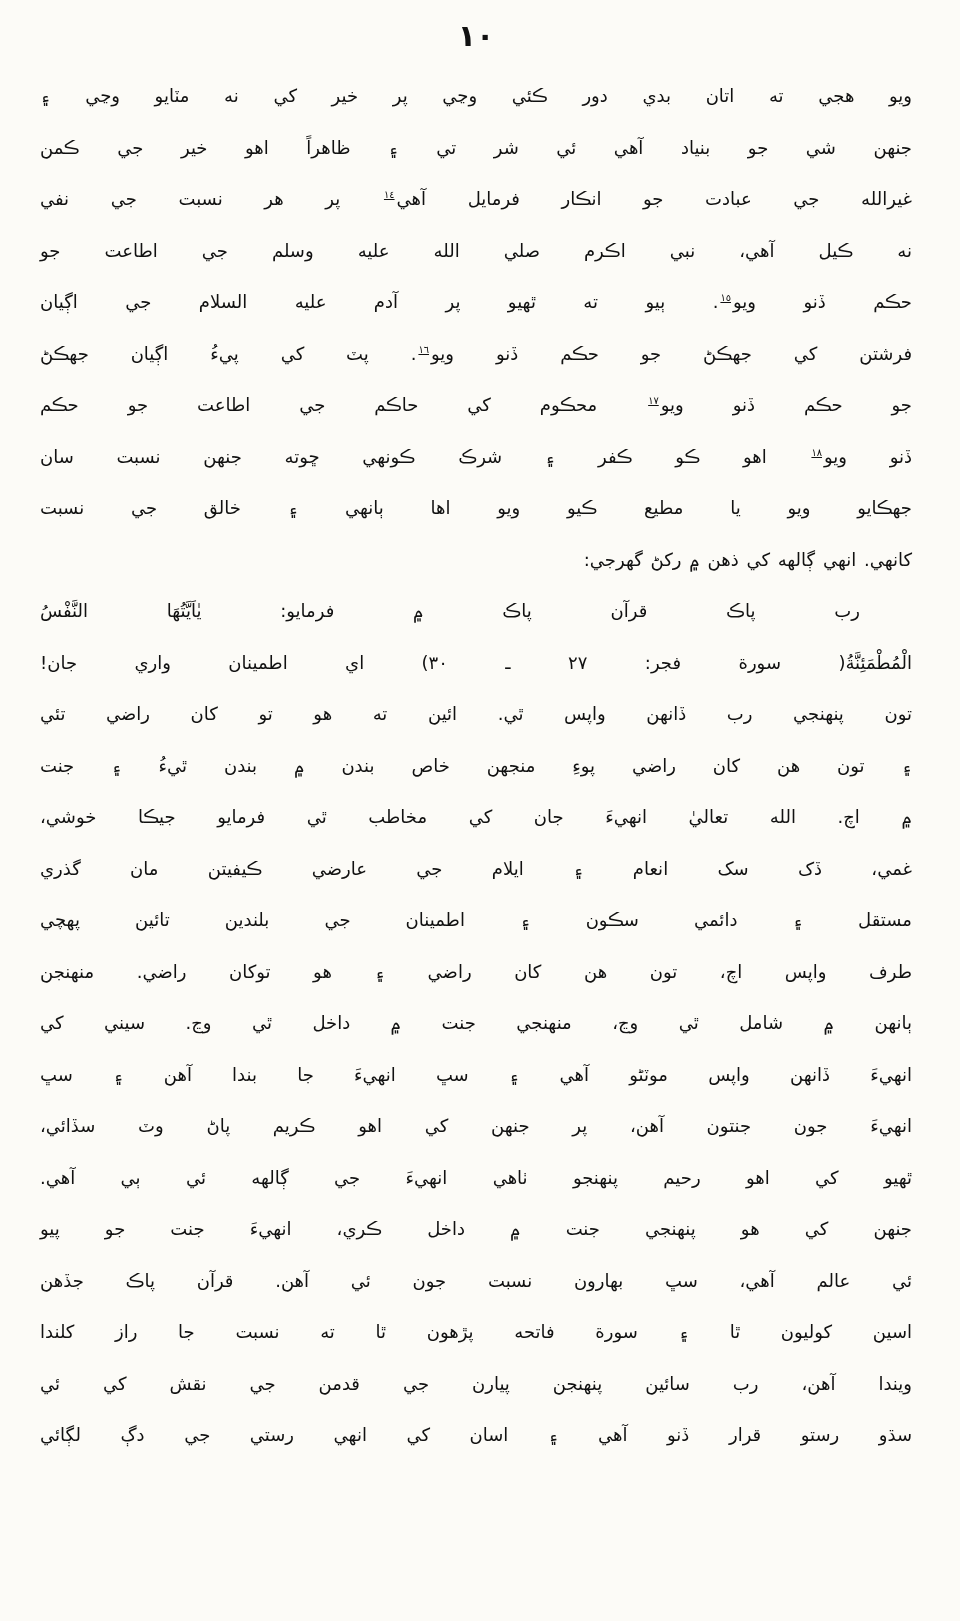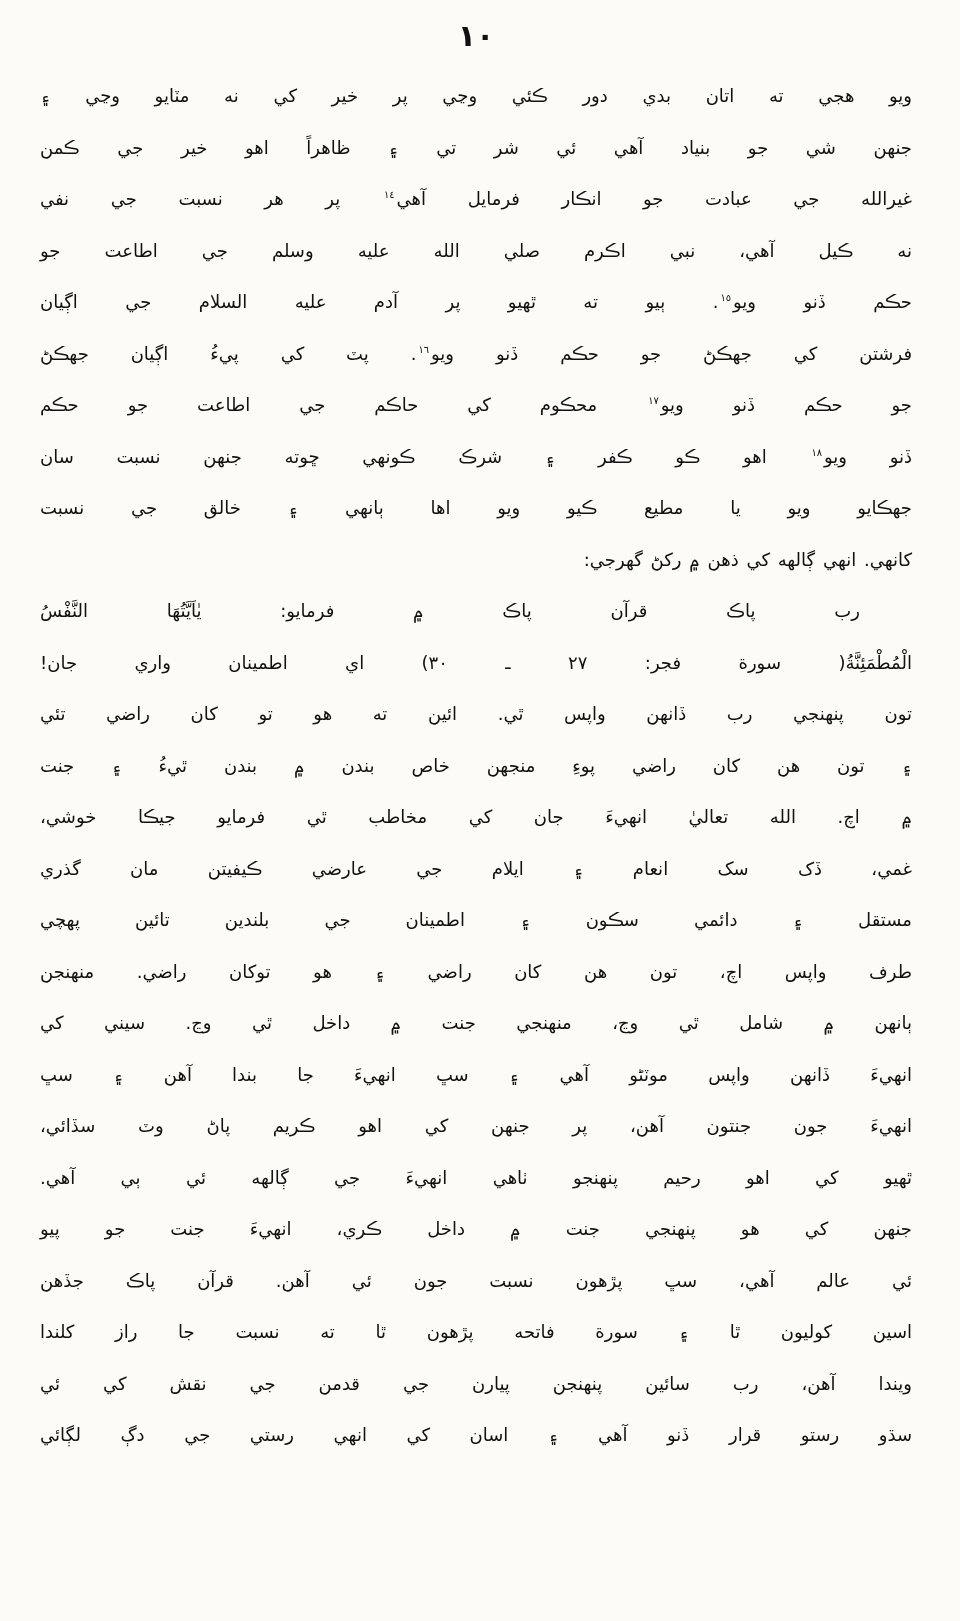--- a/index.html
+++ b/index.html
@@ -41,20 +41,21 @@
   }
   .line.no-justify {
     text-align-last: right;
   }
   .line.indent {
     padding-right: 52px;
   }
   .line sup {
     font-size: 0.55em;
     line-height: 0;
+    text-decoration: underline;
     vertical-align: super;
     padding: 0 2px;
   }
 </style>
 </head>
 <body>
 
 <div class="page">
   <div class="page-number">١٠</div>
   <div class="text-block" id="lines">
@@ -74,18 +75,18 @@
       <div class="line">۽ تون هن کان راضي پوءِ منجهن خاص بندن ۾ بندن ٿيءُ ۽ جنت</div>
       <div class="line">۾ اچ. الله تعاليٰ انهيءَ جان کي مخاطب ٿي فرمايو جيڪا خوشي،</div>
       <div class="line">غمي، ڏک سک انعام ۽ ايلام جي عارضي ڪيفيتن مان گذري</div>
       <div class="line">مستقل ۽ دائمي سڪون ۽ اطمينان جي بلندين تائين پهچي</div>
       <div class="line">طرف واپس اچ، تون هن کان راضي ۽ هو توکان راضي. منهنجن</div>
       <div class="line">ٻانهن ۾ شامل ٿي وڃ، منهنجي جنت ۾ داخل ٿي وڃ. سيني کي</div>
       <div class="line">انهيءَ ڏانهن واپس موٽڻو آهي ۽ سڀ انهيءَ جا بندا آهن ۽ سڀ</div>
       <div class="line">انهيءَ جون جنتون آهن، پر جنهن کي اهو ڪريم پاڻ وٽ سڏائي،</div>
       <div class="line">ٿهيو کي اهو رحيم پنهنجو ٺاهي انهيءَ جي ڳالهه ئي ٻي آهي.</div>
       <div class="line">جنهن کي هو پنهنجي جنت ۾ داخل ڪري، انهيءَ جنت جو پيو</div>
-      <div class="line">ئي عالم آهي، سڀ پڙهون نسبت جون ئي آهن. قرآن پاڪ جڏهن</div>
+      <div class="line">ئي عالم آهي، سڀ بهارون نسبت جون ئي آهن. قرآن پاڪ جڏهن</div>
       <div class="line">اسين کوليون ٿا ۽ سورة فاتحه پڙهون ٿا ته نسبت جا راز کلندا</div>
       <div class="line">ويندا آهن، رب سائين پنهنجن پيارن جي قدمن جي نقش کي ئي</div>
       <div class="line">سڌو رستو قرار ڏنو آهي ۽ اسان کي انهي رستي جي دڳ لڳائي</div>
     </div>
 </div>
 
 </body></html>

